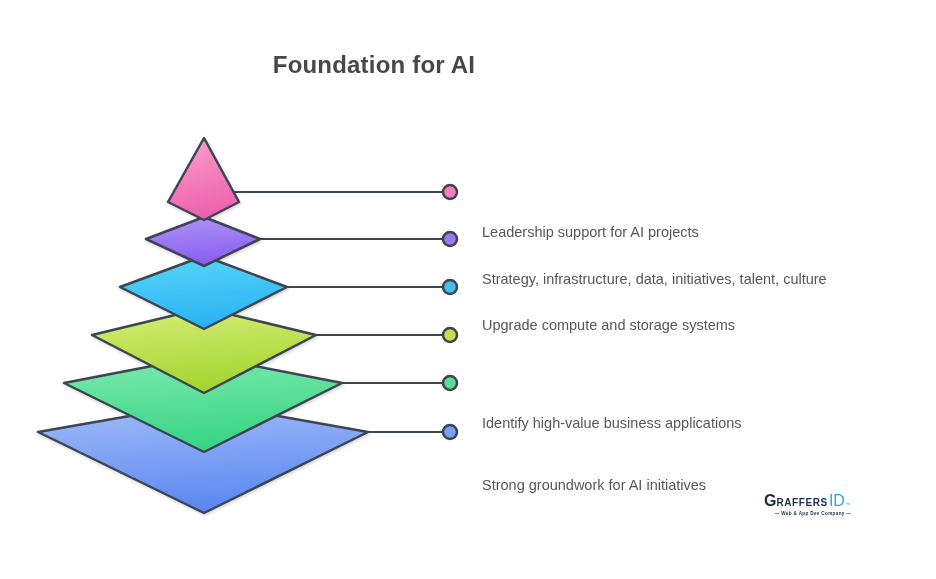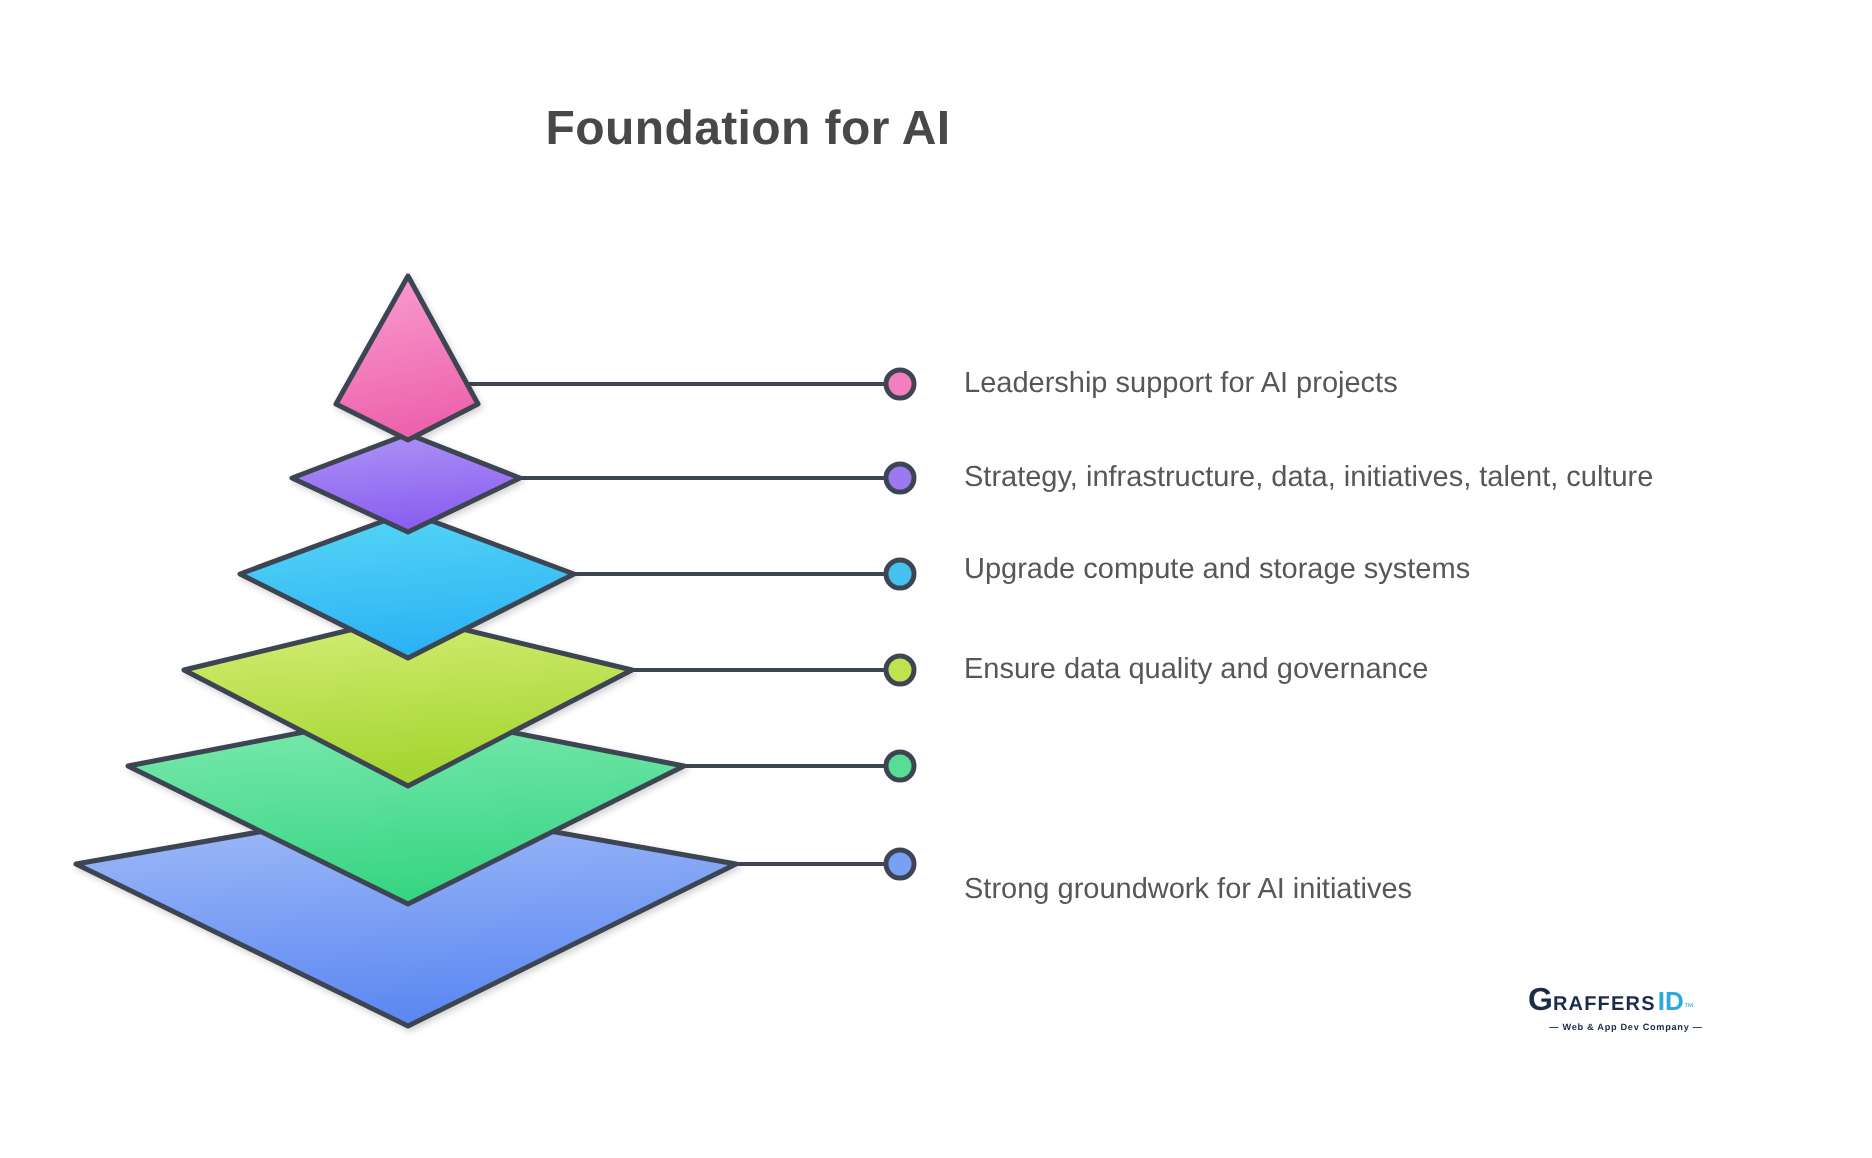--- a/index.html
+++ b/index.html
@@ -42,35 +42,36 @@
     stroke-width:2.5;
   }
   .level-label{
     position:absolute;
     left:482px;
     height:18px;
     line-height:18px;
     font-size:14.5px;
     color:var(--label-text);
     white-space:nowrap;
+    margin-top:40px;
   }
   .logo{
     position:absolute;
     left:764px;top:492px;
     width:110px;
     color:var(--logo-main);
   }
   .logo-row{
     display:flex;
     align-items:baseline;
     white-space:nowrap;
   }
   .logo-g{font-size:16px;font-weight:bold;color:var(--logo-main);}
   .logo-rest{font-size:10px;font-weight:bold;letter-spacing:.6px;color:var(--logo-main);text-align:center;}
-  .logo-accent{font-size:13px;font-weight:bold;color:var(--logo-accent);margin-left:1px;}
+  .logo-accent{font-size:16px;font-weight:normal;color:var(--logo-accent);margin-left:1px;}
   .logo-tm{font-size:5px;color:var(--logo-accent);vertical-align:super;}
   .logo-tagline{
     font-size:4.6px;
     letter-spacing:.35px;
     font-weight:bold;
     color:var(--logo-main);
     white-space:nowrap;
     margin-top:1px;
     text-align:center;
     width:98px;
@@ -138,21 +139,21 @@
       <circle id="dot2" class="dot" cx="450" cy="287" r="7" fill="#45c1f1"></circle>
       <circle id="dot3" class="dot" cx="450" cy="335" r="7" fill="#bfe24e"></circle>
       <circle id="dot4" class="dot" cx="450" cy="383" r="7" fill="#58dd96"></circle>
       <circle id="dot5" class="dot" cx="450" cy="432" r="7" fill="#7aa0f3"></circle>
     </g>
   </svg>
 
   <div class="level-label" style="top:183px">Leadership support for AI projects</div>
   <div class="level-label" style="top:230px">Strategy, infrastructure, data, initiatives, talent, culture</div>
   <div class="level-label" style="top:276px">Upgrade compute and storage systems</div>
-  <div class="level-label" style="top:326px">Ensure data quality and governance</div>
+  <div class="level-label" style="top:374px">Identify high-value business applications</div>
   <div class="level-label" style="top:436px">Strong groundwork for AI initiatives</div>
 
   <div class="logo">
     <div class="logo-row">
       <span class="logo-g">G</span>
         <span class="logo-rest">RAFFERS</span>
         <span class="logo-accent">ID</span>
         <span class="logo-tm">™</span>
     </div>
     <div class="logo-tagline">— Web &amp; App Dev Company —</div>

